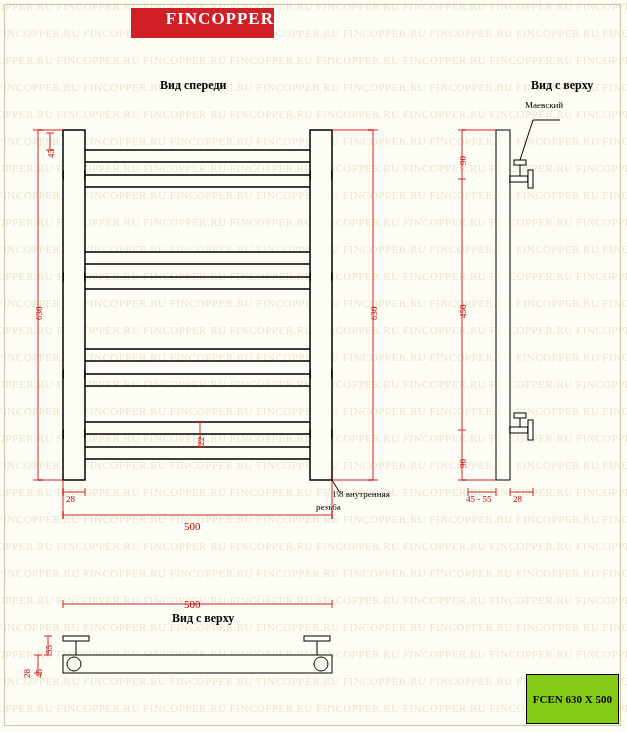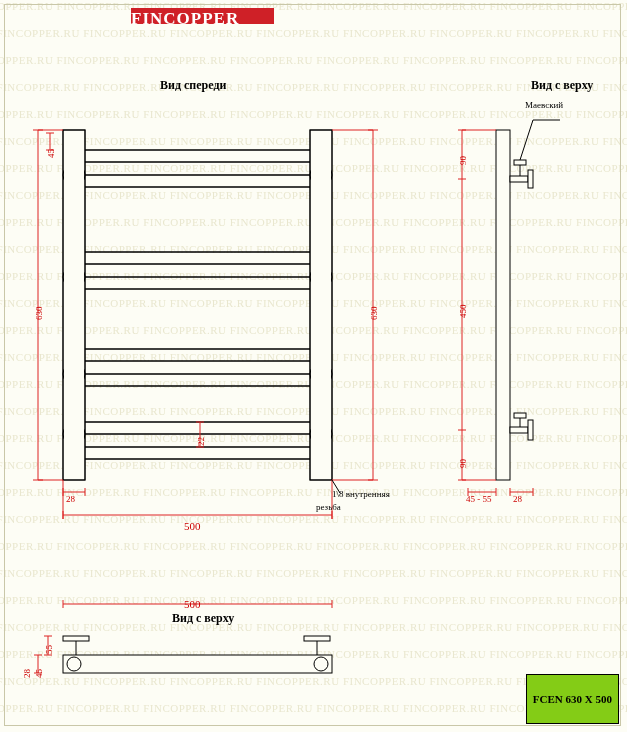--- a/index.html
+++ b/index.html
@@ -33,28 +33,28 @@
     width:617px; height:722px;
     border:1px solid #c9c7a8;
     box-sizing:border-box;
     z-index:1;
   }
   #content { position:absolute; inset:0; z-index:2; }
 
   .logo {
     position:absolute;
     left:131px; top:8px;
-    width:143px; height:16px;
+    width:143px; height:30px;
     background:#cf2027;
     color:#fff;
     font-family:"Liberation Serif", serif;
     font-weight:bold;
     font-size:17px;
     letter-spacing:1px;
-    text-align:left;
+    text-align:right;
     line-height:22px;
   }
 
   .ttl {
     position:absolute;
     font-weight:bold;
     font-size:12px;
     font-family:"Liberation Serif", serif;
     white-space:nowrap;
     margin-top:28px;

